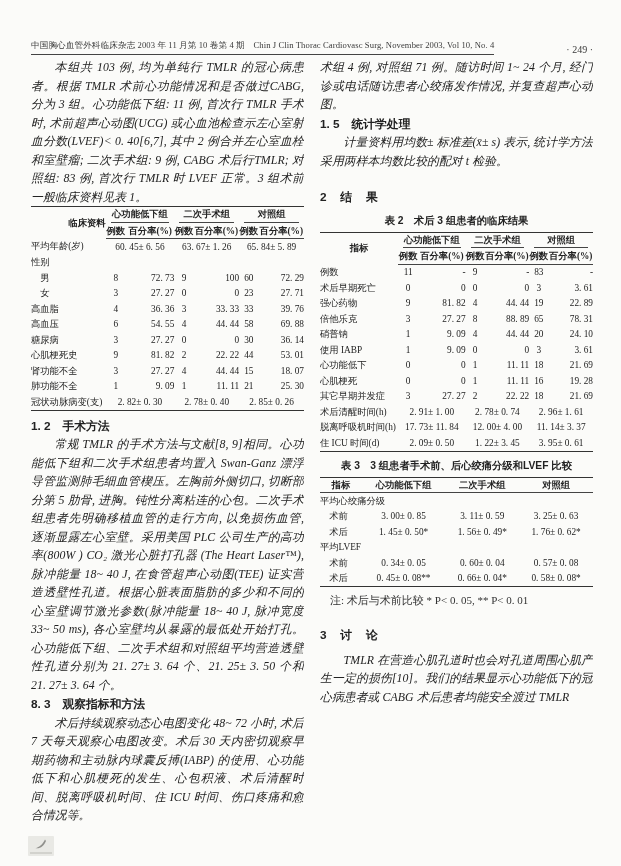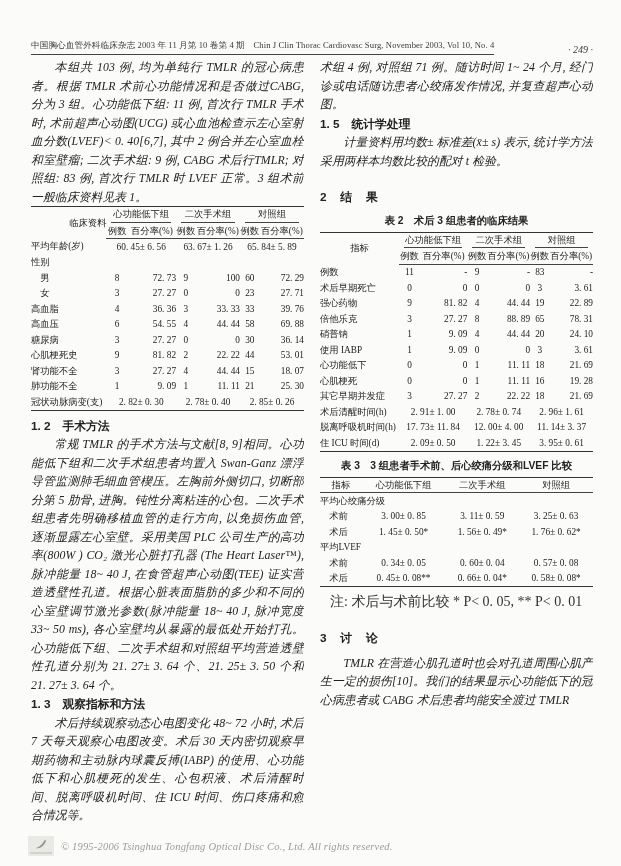--- a/index.html
+++ b/index.html
@@ -20,21 +20,21 @@
     position:absolute;top:40px;left:31px;right:28px;
     display:flex;justify-content:space-between;align-items:flex-end;
     font-size:8.6px;color:#3a3a3a;
   }
   .journal-line{
     border-bottom:0.8px solid #444;
     padding-bottom:2px;
     letter-spacing:0.1px;
     white-space:nowrap;
   }
-  .page-num{font-size:10px;padding-left:8px;font-style:italic;}
+  .page-num{font-size:10px;padding-left:8px;}
   
   .cols{
     position:absolute;top:58px;left:31px;right:28px;bottom:34px;
     display:flex;gap:16px;
   }
   .col{width:273px;flex:0 0 273px;overflow:hidden;}
   p.body{
     margin:0;
     font-size:11.8px;
     line-height:18.5px;
@@ -61,30 +61,30 @@
   }
   table.paper-table{
     width:100%;
     border-collapse:collapse;
     border-top:1.4px solid #333;
     border-bottom:1.4px solid #333;
     font-size:9.3px;
     line-height:12.5px;
     margin-bottom:6px;
   }
-  table.paper-table th{font-weight:normal;padding:1px 0;margin-top:32px;}
+  table.paper-table th{font-weight:bold;padding:1px 0;margin-top:32px;}
   table.paper-table td{padding:1.5px 0;}
   .grp-name{border-bottom:0.8px solid #444;margin:0 5px;padding-bottom:1px;text-align:center;}
   tr.subhead th{border-bottom:0.8px solid #444;text-align:center;}
   td.lbl{text-align:left;padding-right:2px;}
   td.num{text-align:center;}
   td.pct{text-align:right;padding-right:6px;}
   td.span2{text-align:center;}
   .tbl-note{
-    font-size:14px;color:#333;margin:2px 0 4px 0;padding-left:10px;
+    font-size:11px;color:#333;margin:2px 0 4px 0;padding-left:10px;
   }
   
   .pagefoot{
     position:absolute;left:28px;bottom:10px;right:28px;
     display:flex;align-items:center;gap:7px;
     color:#9b9b97;
   }
   .logo-box{
     width:26px;height:20px;background:#e9e9e5;
     display:flex;flex-direction:column;align-items:center;justify-content:center;
@@ -222,21 +222,21 @@
               <td class="span2" colspan="2">2. 82± 0. 30</td>
               <td class="span2" colspan="2">2. 78± 0. 40</td>
               <td class="span2" colspan="2">2. 85± 0. 26</td>
             </tr>
           </tbody>
         </table>
 
       <div class="sec-head">1. 2　手术方法</div>
       <p class="body indent">常规 TMLR 的手术方法与文献[8, 9]相同。心功能低下组和二次手术组患者均置入 Swan-Ganz 漂浮导管监测肺毛细血管楔压。左胸前外侧切口, 切断部分第 5 肋骨, 进胸。钝性分离粘连的心包。二次手术组患者先明确移植血管的走行方向, 以免损伤血管, 逐渐显露左心室壁。采用美国 PLC 公司生产的高功率(800W ) CO₂ 激光心脏打孔器 (The Heart Laser™), 脉冲能量 18~ 40 J, 在食管超声心动图(TEE) 证实营造透壁性孔道。根据心脏表面脂肪的多少和不同的心室壁调节激光参数(脉冲能量 18~ 40 J, 脉冲宽度33~ 50 ms), 各心室壁均从暴露的最低处开始打孔。心功能低下组、二次手术组和对照组平均营造透壁性孔道分别为 21. 27± 3. 64 个、21. 25± 3. 50 个和 21. 27± 3. 64 个。</p>
 
-      <div class="sec-head">1. 3　观察指标和方法</div>
+      <div class="sec-head">8. 3　观察指标和方法</div>
       <p class="body indent">术后持续观察动态心电图变化 48~ 72 小时, 术后 7 天每天观察心电图改变。术后 30 天内密切观察早期药物和主动脉内球囊反搏(IABP) 的使用、心功能低下和心肌梗死的发生、心包积液、术后清醒时间、脱离呼吸机时间、住 ICU 时间、伤口疼痛和愈合情况等。</p>
 
     </div>
 
     <div class="col">
       <p class="body">术组 4 例, 对照组 71 例。随访时间 1~ 24 个月, 经门诊或电话随访患者心绞痛发作情况, 并复查超声心动图。</p>
 
       <div class="sec-head">1. 5　统计学处理</div>
       <p class="body indent">计量资料用均数± 标准差(x̄± s) 表示, 统计学方法采用两样本均数比较的配对 t 检验。</p>
 
@@ -420,16 +420,15 @@
 
   </div>
 
   <div class="pagefoot">
     <div class="logo-box">
       <svg width="16" height="12" viewBox="0 0 16 12">
         <path d="M12 0.5 C 9.5 5.5, 6.5 8, 2.5 9.2 C 7.5 9.8, 11 7, 13 2 Z" fill="#90908c"></path>
       </svg>
       <div class="logo-bar"></div>
     </div>
-    <span class="copyright">© 1995-2006 Tsinghua Tongfang Optical Disc Co., Ltd.   All rights reserved.</span>
   </div>
 
 </div>
 
 </body></html>

